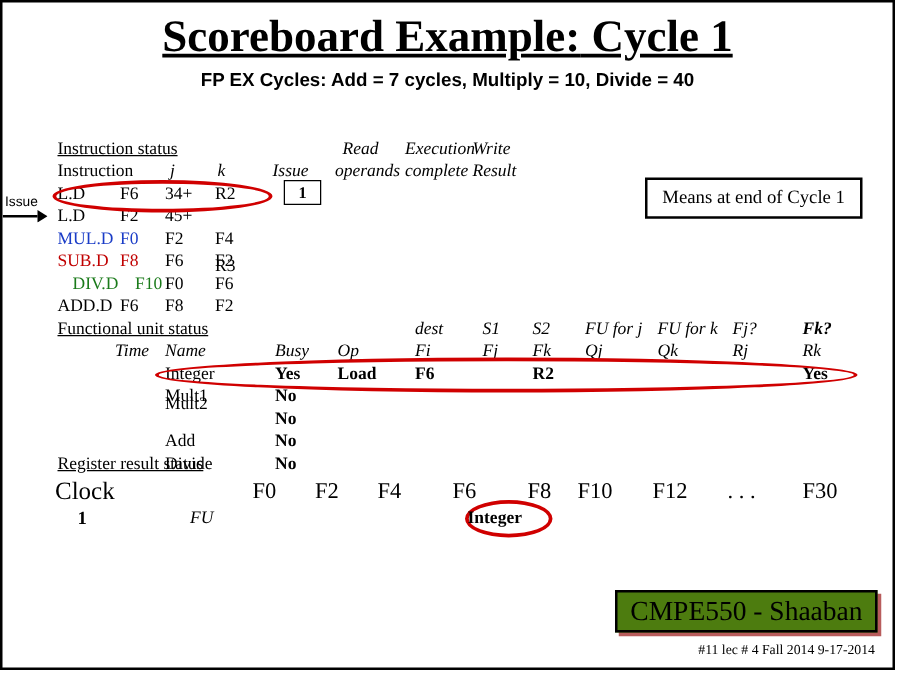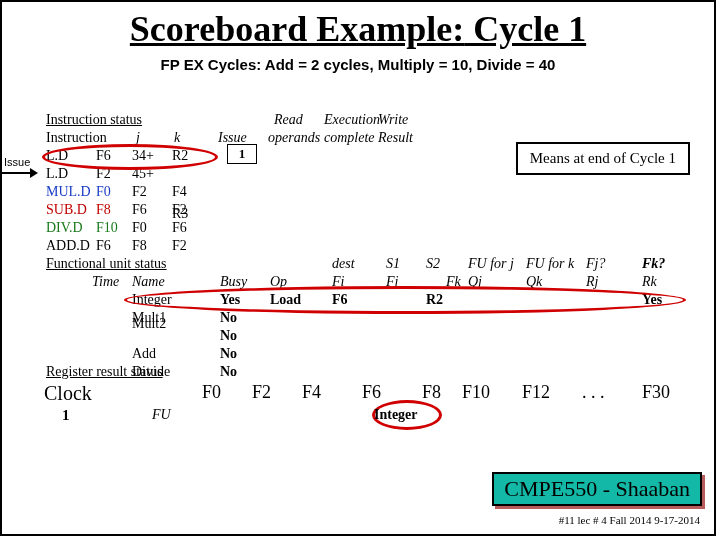--- a/index.html
+++ b/index.html
@@ -26,21 +26,21 @@
   .subtitle {
     text-align: center;
     font-size: 15px;
     font-weight: bold;
     font-family: Arial, sans-serif;
     margin-top: 6px;
   }
   .u { text-decoration: underline; }
   .mul { color: #1a3cc7; }
   .sub { color: #c00000; }
-  .div { color: #1a7a1a; }
+  .div { color: #1a7a1a; margin-left: 12px; }
 
   
   .abs { position: absolute; font-size: 14px; font-family: "Times New Roman", serif; }
   .italic { font-style: italic; }
 
   .issue-label {
     position: absolute;
     left: 2px;
     top: 154px;
     font-size: 11px;
@@ -116,40 +116,40 @@
   .reg-val { position: absolute; top: 405px; font-size: 14px; font-weight: bold; }
 
   .footer-box {
     position: absolute;
     right: 12px;
     bottom: 28px;
     border: 2px solid #000;
     box-shadow: 3px 3px 0 #b85c5c;
     padding: 2px 10px;
     font-size: 22px;
-    background: #14b8a6;
+    background: #4d7c0f;
     font-family: "Times New Roman", serif;
   }
   .footer-small {
     position: absolute;
     right: 14px;
     bottom: 8px;
     font-size: 11px;
     font-family: "Times New Roman", serif;
   }
 </style>
 </head>
 <body>
 
 <div class="slide">
 
   <div class="title">
     <span class="title-u">Scoreboard Example:</span><span class="title-u">  Cycle 1</span>
   </div>
-  <div class="subtitle">FP EX Cycles:  Add = 2 cycles, Multiply = 10, Divide = 40</div>
+  <div class="subtitle">FP EX Cycles:  Add = 7 cycles, Multiply = 10, Divide = 40</div>
 
   <div class="issue-label">Issue</div>
   <svg class="issue-arrow" viewBox="0 0 36 10">
     <line x1="0" y1="5" x2="28" y2="5" stroke="#000" stroke-width="2"></line>
     <polygon points="28,0 36,5 28,10" fill="#000"></polygon>
   </svg>
 
   <div class="abs u" style="left:44px; top:110px;">Instruction status</div>
   <div class="abs" style="left:44px; top:128px;">Instruction</div>
   <div class="abs italic" style="left:134px; top:128px;">j</div>
@@ -197,21 +197,21 @@
 
   <div class="fu-head italic" style="left:90px; top:272px;">Time</div>
   <div class="fu-head italic" style="left:130px; top:272px;">Name</div>
   <div class="fu-head italic" style="left:218px; top:272px;text-align:right;">Busy</div>
   <div class="fu-head italic" style="left:268px; top:272px;">Op</div>
   <div class="fu-head italic" style="left:330px; top:254px;">dest</div>
   <div class="fu-head italic" style="left:330px; top:272px;">Fi</div>
   <div class="fu-head italic" style="left:384px; top:254px;">S1</div>
   <div class="fu-head italic" style="left:384px; top:272px;">Fj</div>
   <div class="fu-head italic" style="left:424px; top:254px;">S2</div>
-  <div class="fu-head italic" style="left:424px; top:272px;margin-left:20px;">Fk</div>
+  <div class="fu-head italic" style="left:424px; top:272px;">Fk</div>
   <div class="fu-head italic" style="left:466px; top:254px;">FU for j</div>
   <div class="fu-head italic" style="left:466px; top:272px;">Qj</div>
   <div class="fu-head italic" style="left:524px; top:254px;">FU for k</div>
   <div class="fu-head italic" style="left:524px; top:272px;">Qk</div>
   <div class="fu-head italic" style="left:584px; top:254px;">Fj?</div>
   <div class="fu-head italic" style="left:584px; top:272px;">Rj</div>
   <div class="fu-head italic" style="left:640px; top:254px;font-weight:bold;">Fk?</div>
   <div class="fu-head italic" style="left:640px; top:272px;">Rk</div>
 
   <div id="fu-rows">

